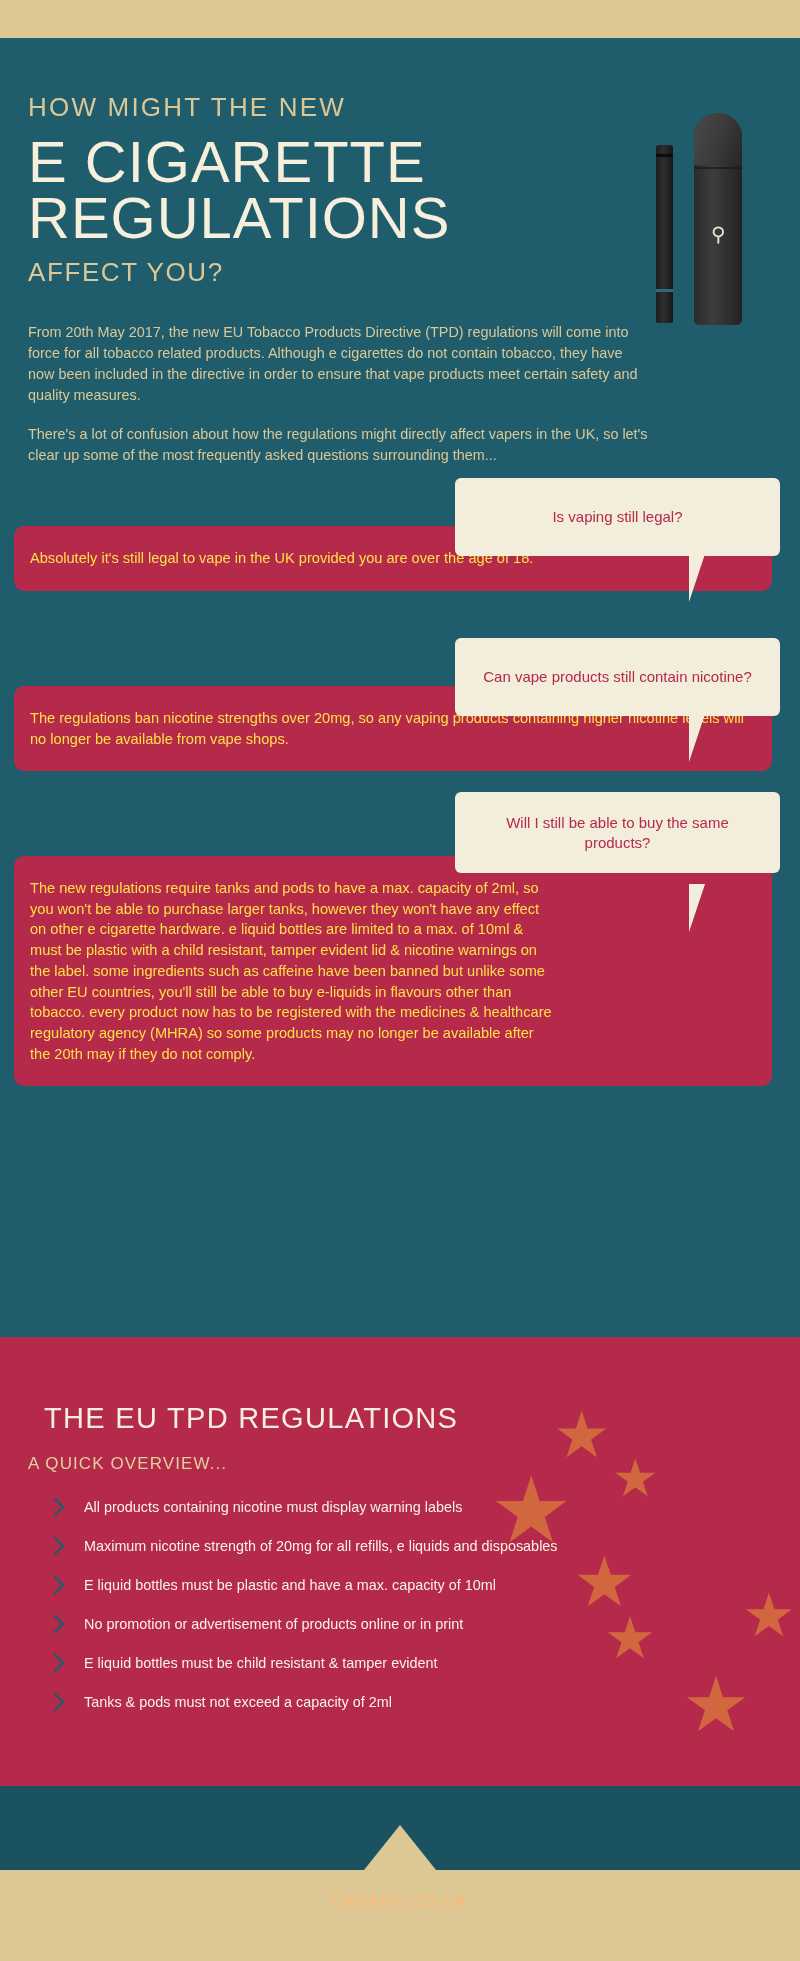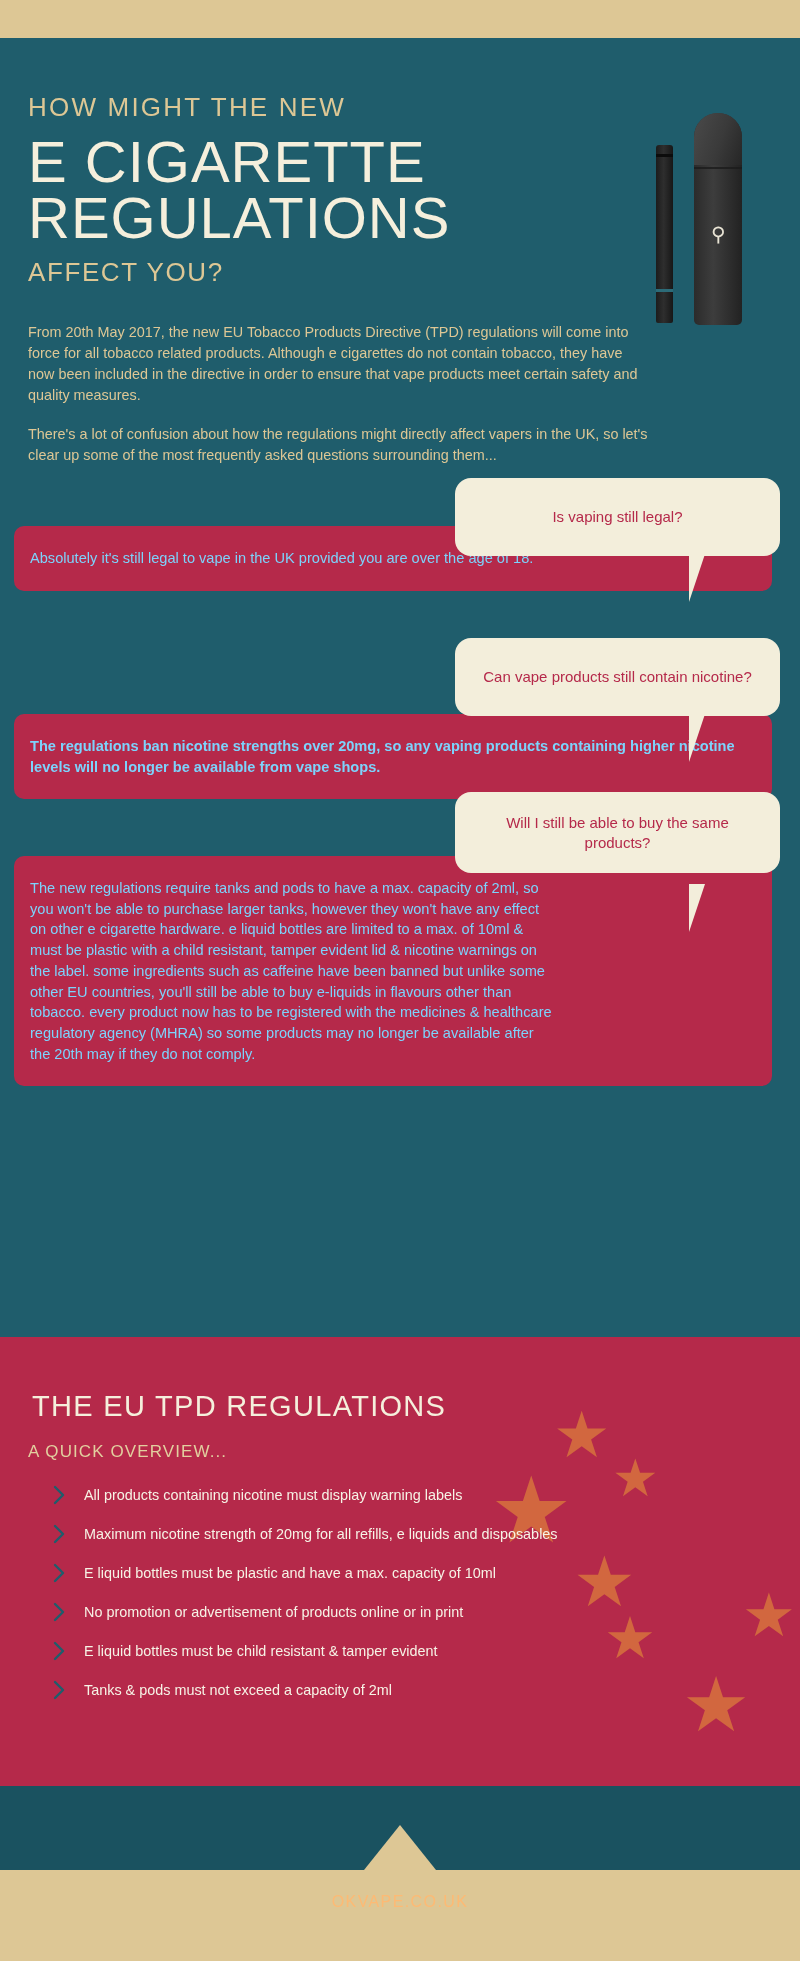--- a/index.html
+++ b/index.html
@@ -80,21 +80,21 @@
   }
   .pod-seam{position:absolute;left:96px;top:74px;width:48px;height:2px;background:#1b1b1b;opacity:.8;}
   .pod-logo{
     position:absolute;left:113px;top:128px;width:14px;height:26px;
     color:#e9e4d5;font-size:20px;line-height:26px;text-align:center;
   }
   .bubble{
     position:absolute;right:20px;
     width:325px;
     background:#f3eedb;
-    border-radius:16px;
+    border-radius:6px;
     color:#b5294a;
     font-size:15px;
     line-height:1.32;
     text-align:center;
     padding:20px 22px;
     box-sizing:border-box;
     z-index:3;
   }
   .bubble-tail{
     position:absolute;
@@ -102,37 +102,37 @@
     border-left:16px solid #f3eedb;
     border-right:13px solid transparent;
     border-bottom:48px solid transparent;
     z-index:2;
   }
   .answer{
     position:absolute;left:14px;
     width:758px;
     background:#b5294a;
     border-radius:10px;
-    color:#7dd3fc;
+    color:#fde047;
     font-size:14.6px;
     line-height:1.42;
     padding:22px 18px 22px 16px;
     box-sizing:border-box;
     z-index:1;
   }
 
   
   .tpd{
     position:absolute;left:0;top:1337px;width:800px;height:449px;
     background:#b5294a;
     overflow:hidden;
   }
   .tpd-inner{position:absolute;left:28px;top:49px;width:620px;z-index:2;}
   .tpd-title{
-    font-size:29px;letter-spacing:1.3px;color:#f5efdc;font-weight:400;margin:4px;
+    font-size:29px;letter-spacing:1.3px;color:#f5efdc;font-weight:400;margin:16px;
   }
   .tpd-sub{
     font-size:17px;letter-spacing:1.1px;color:#e2cf9f;font-weight:400;margin:19px 0 0 0;
   }
   .tpd-list{margin:23px 0 0 0;padding:0;list-style:none;}
   .tpd-list li{
     display:flex;align-items:center;
     margin:0 0 19px 0;
     color:#f7f3e6;font-size:14.4px;
   }
@@ -205,21 +205,21 @@
     </div>
     <div class="bubble-tail" style="right:82px;top:516px;"></div>
     <div class="answer" style="top:488px;">
       <span>Absolutely it's still legal to vape in the UK provided you are over the age of 18.</span>
     </div>
 
     <div class="bubble" style="top:600px;height:78px;display:flex;align-items:center;justify-content:center;">
       <span>Can vape products still contain nicotine?</span>
     </div>
     <div class="bubble-tail" style="right:82px;top:676px;"></div>
-    <div class="answer" style="top:676px;font-weight:bold;">
+    <div class="answer" style="top:648px;">
       <span>The regulations ban nicotine strengths over 20mg, so any vaping products containing higher nicotine levels will no longer be available from vape shops.</span>
     </div>
 
     <div class="bubble" style="top:754px;height:81px;display:flex;align-items:center;justify-content:center;">
       <span>Will I still be able to buy the same products?</span>
     </div>
     <div class="bubble-tail" style="right:82px;top:846px;"></div>
     <div class="answer" style="top:818px;padding-right:220px;">
       <span>The new regulations require tanks and pods to have a max. capacity of 2ml, so you won't be able to purchase larger tanks, however they won't have any effect on other e cigarette hardware. e liquid bottles are limited to a max. of 10ml &amp; must be plastic with a child resistant, tamper evident lid &amp; nicotine warnings on the label. some ingredients such as caffeine have been banned but unlike some other EU countries, you'll still be able to buy e-liquids in flavours other than tobacco. every product now has to be registered with the medicines &amp; healthcare regulatory agency (MHRA) so some products may no longer be available after the 20th may if they do not comply.</span>
     </div>

